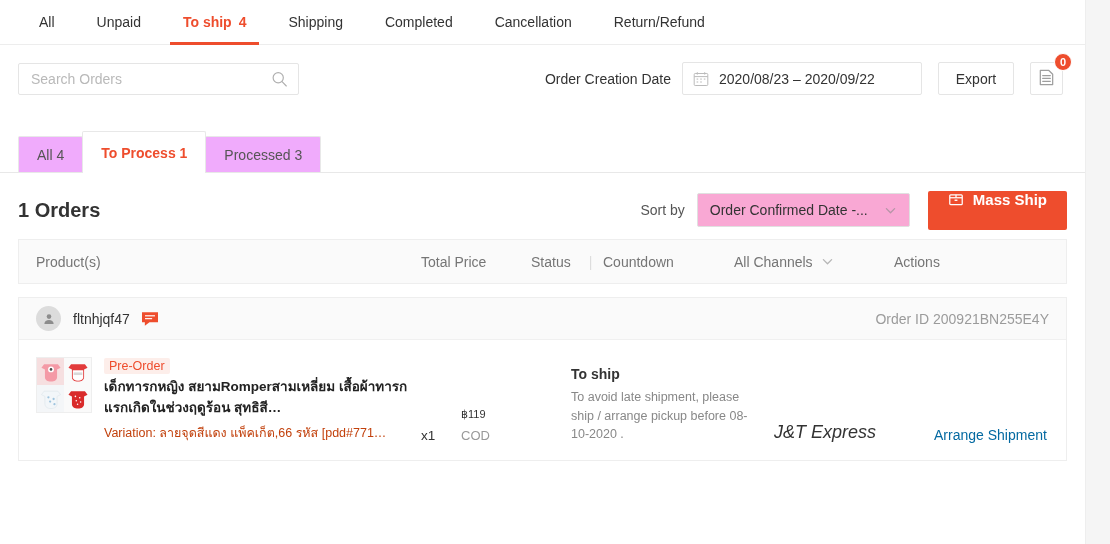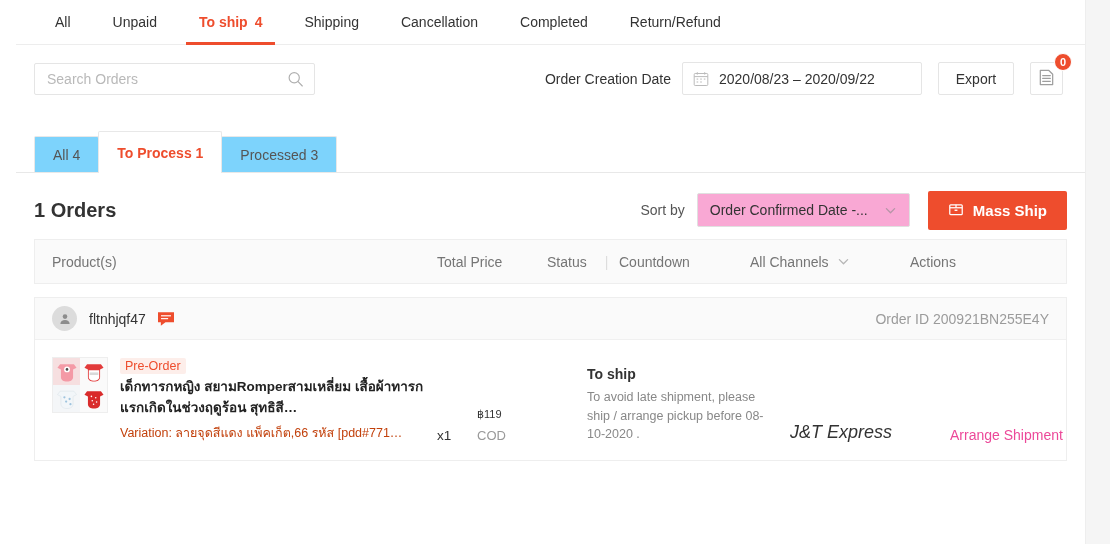--- a/index.html
+++ b/index.html
@@ -25,21 +25,20 @@
     height: 544px;
     background: #f5f5f5;
   }
   .page-canvas {
     position: absolute;
     left: 0; top: 0;
     width: 1085px;
     height: 544px;
     background: #ffffff;
     overflow: hidden;
-    padding-left: 16px;
   }
   .right-gutter {
     position: absolute;
     right: 0; top: 0;
     width: 25px; height: 544px;
     background: #f5f5f5;
     border-left: 1px solid #eeeeee;
   }
 
   
@@ -195,21 +194,21 @@
     border-bottom: 1px solid #e8e8e8;
     margin-top: 20px;
   }
   .subtab {
     height: 36px;
     display: flex;
     align-items: center;
     padding: 0 18px;
     font-size: 14px;
     color: #555;
-    background: #7dd3fc;
+    background: #f0abfc;
     border: 1px solid #e8e8e8;
     border-bottom: none;
     border-radius: 2px 2px 0 0;
     margin-right: -1px;
     cursor: pointer;
     white-space: nowrap;
     position: relative;
   }
   .subtab.active {
     background: #fff;
@@ -264,21 +263,20 @@
     margin-left: 18px;
     height: 39px;
     background: #ee4d2d;
     color: #fff;
     border: 0;
     border-radius: 2px;
     font-size: 15px;
     font-weight: bold;
     font-family: inherit;
     display: flex;
-    align-items: center;
     gap: 9px;
     padding: 0 20px;
     cursor: pointer;
   }
   .mass-ship-btn svg { flex: 0 0 auto; }
 
   
   .table-wrap { padding: 0 18px; background: #fff; }
 
   .table-head {
@@ -423,21 +421,21 @@
     color: #333;
     padding-top: 2px;
     font-style: italic;
   }
   .actions-cell {
     flex: 1;
     padding-top: 2px;
   }
   .action-link {
     font-size: 14px;
-    color: #ec4899;
+    color: #0369a1;
     cursor: pointer;
   }
 </style>
 </head>
 <body>
 
 <div class="page">
  <div class="page-canvas">
 
   <div class="topnav">
@@ -448,24 +446,24 @@
       <span>Unpaid</span>
     </div>
     <div class="topnav-item active">
       <span>To ship</span>
       <span class="cnt">4</span>
     </div>
     <div class="topnav-item">
       <span>Shipping</span>
     </div>
     <div class="topnav-item">
+      <span>Completed</span>
+    </div>
+    <div class="topnav-item">
       <span>Cancellation</span>
-    </div>
-    <div class="topnav-item">
-      <span>Completed</span>
     </div>
     <div class="topnav-item">
       <span>Return/Refund</span>
     </div>
   </div>
 
   <div class="filterbar">
 
     <div class="search-box">
       <input type="text" placeholder="Search Orders" style="">

